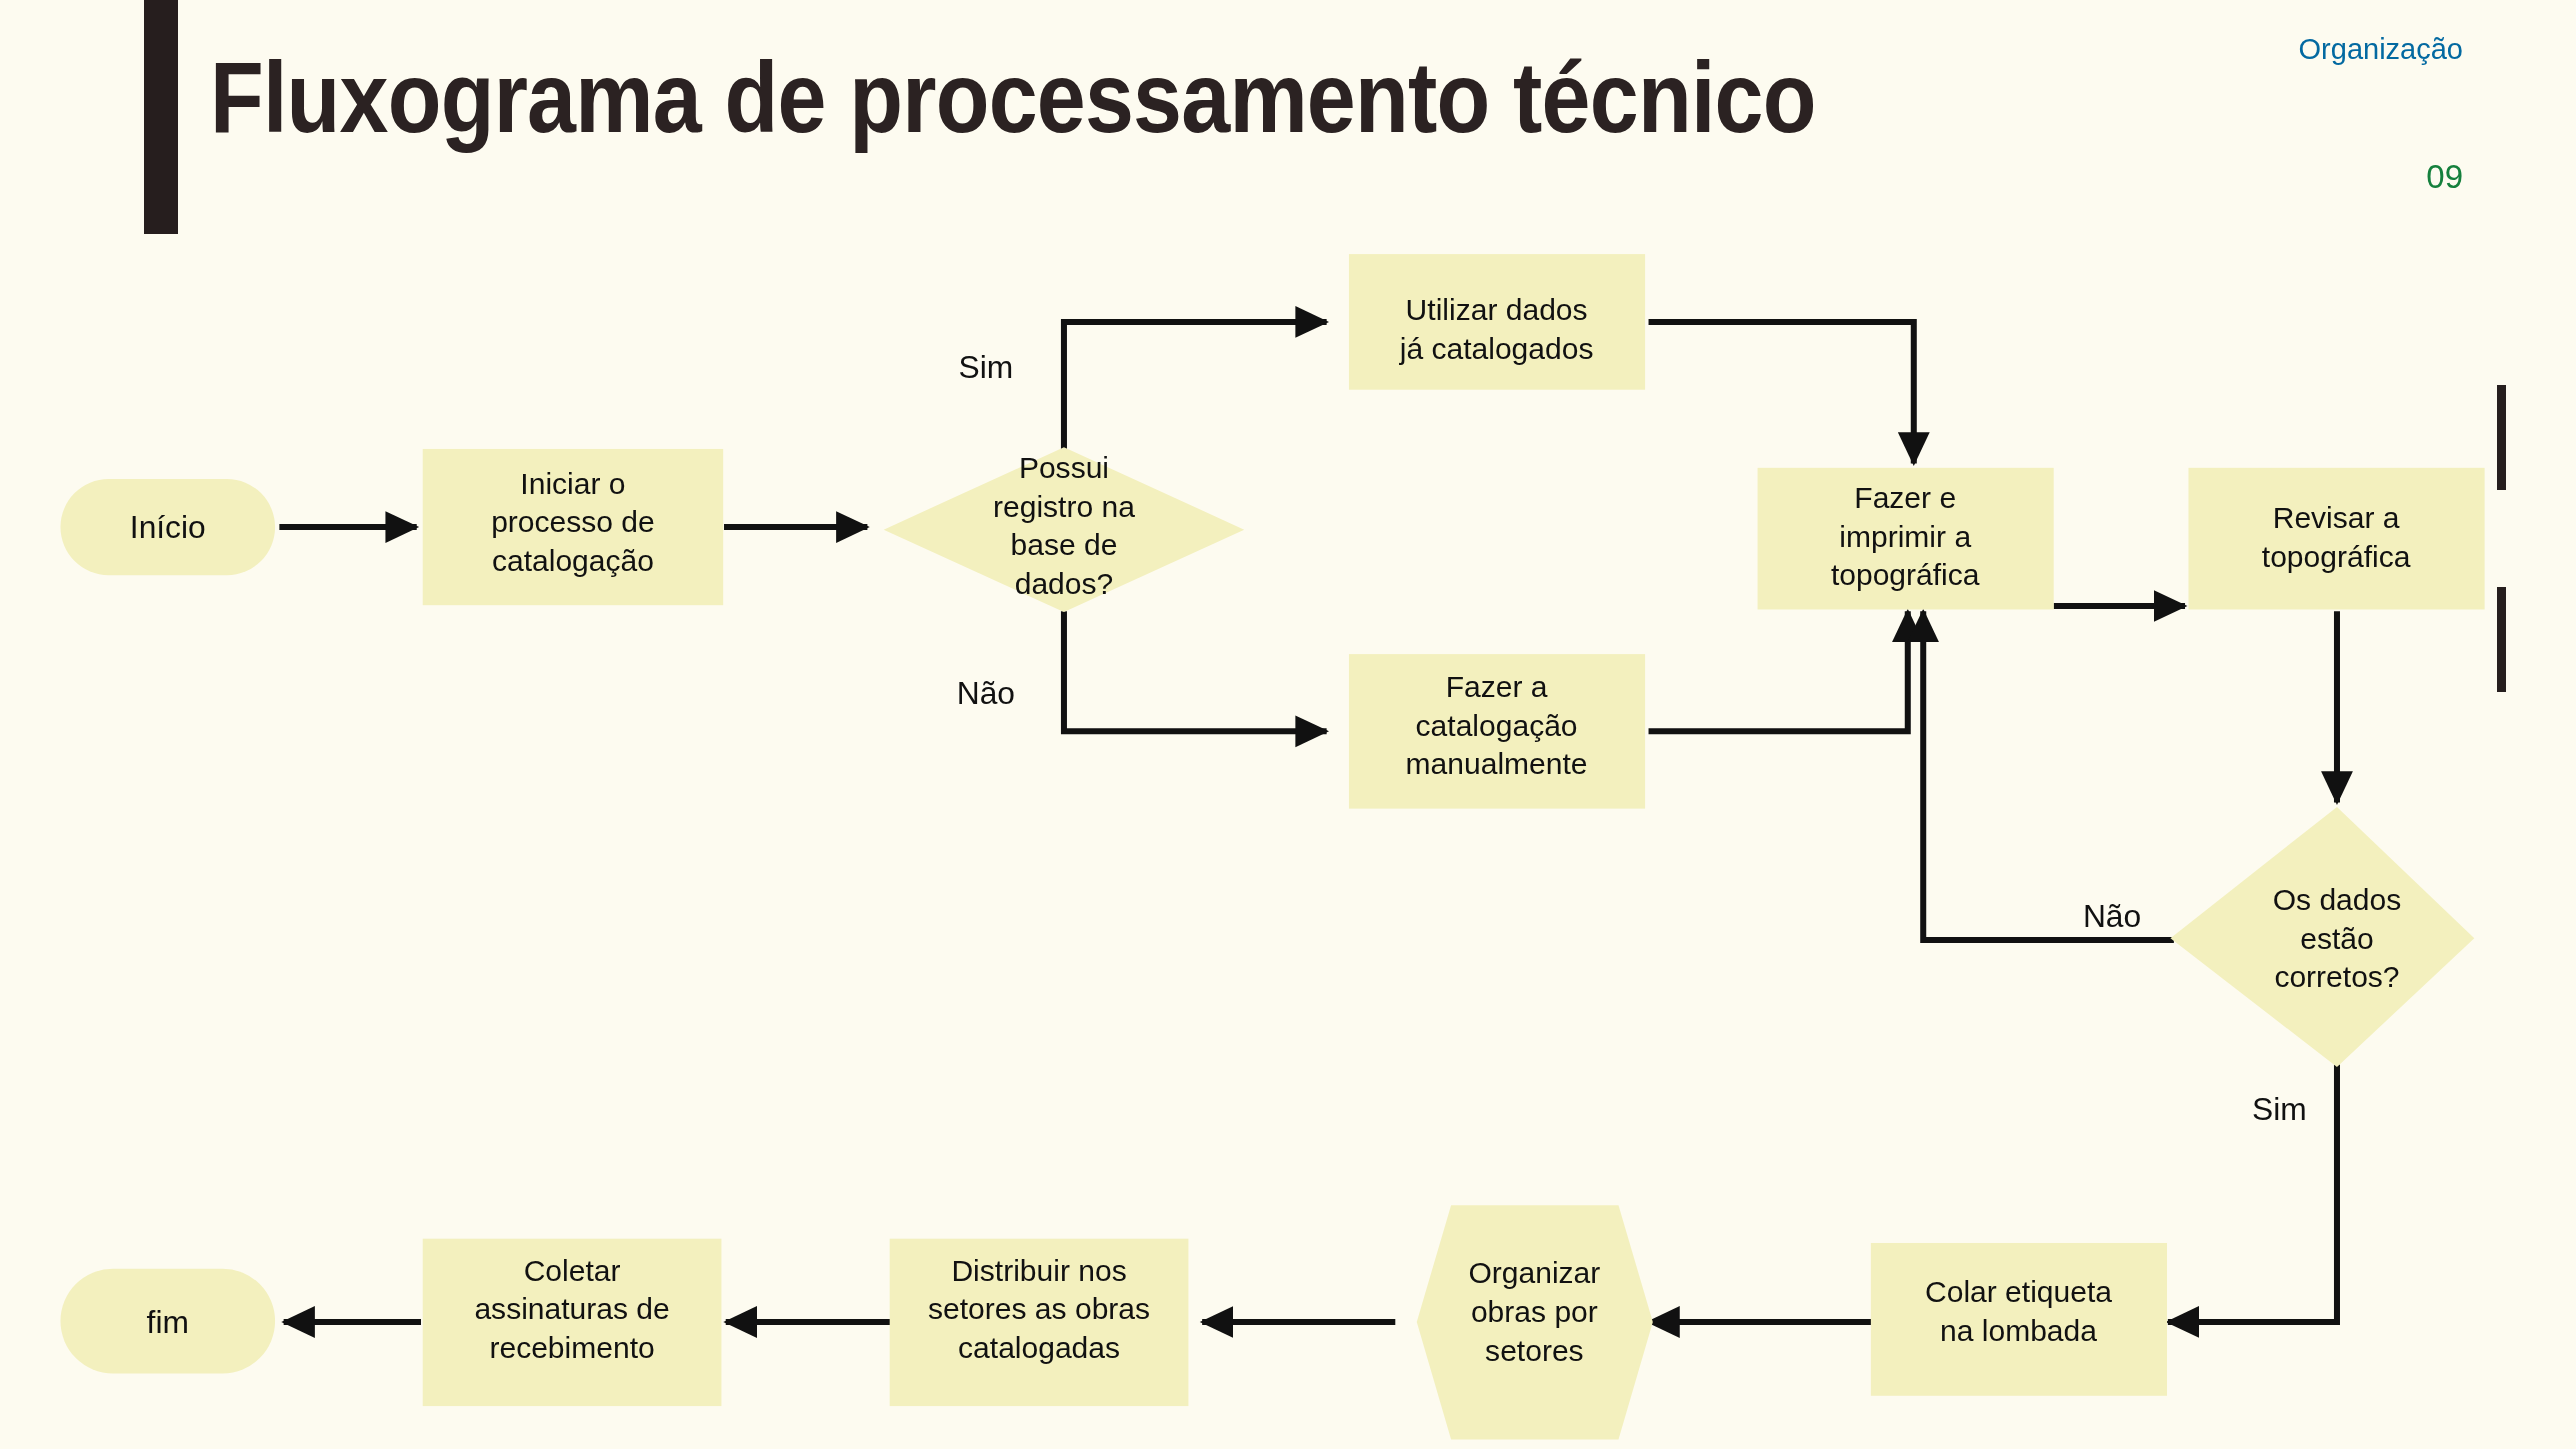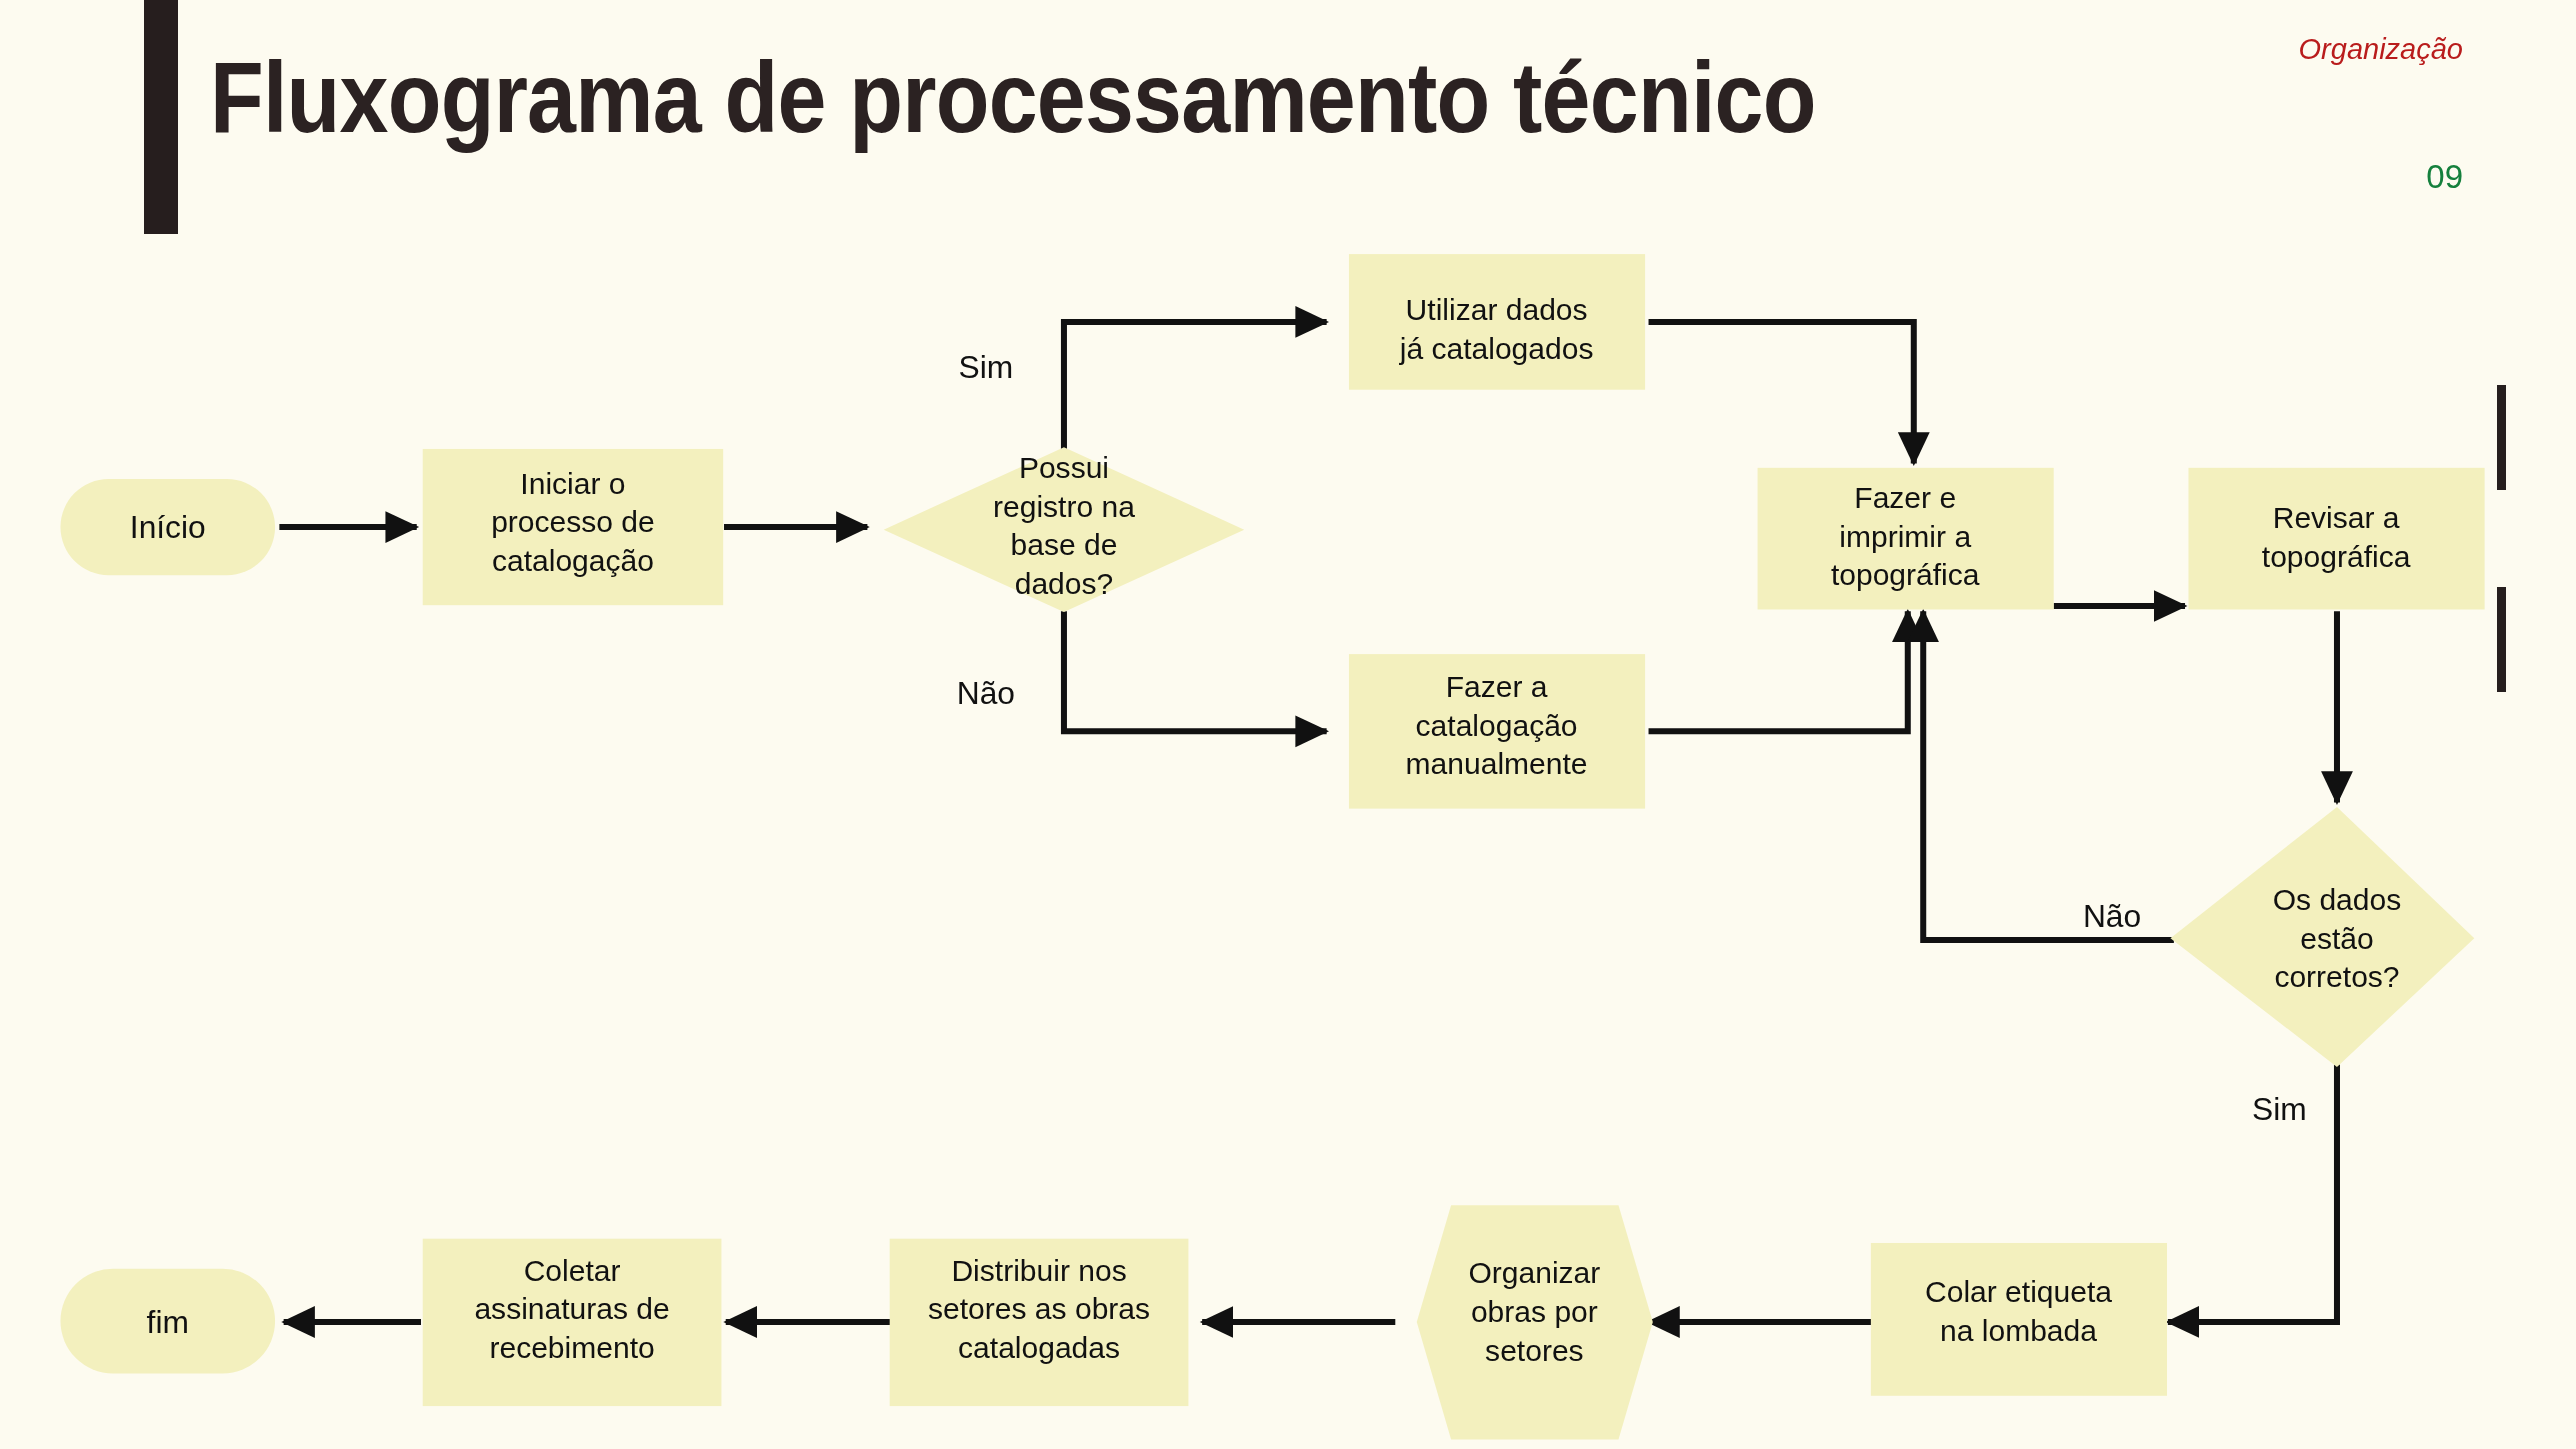--- a/index.html
+++ b/index.html
@@ -39,23 +39,22 @@
     white-space: nowrap;
     transform: scaleX(0.88);
     transform-origin: left top;
     line-height: 1.05;
   }
   #section-label {
     position: absolute;
     right: 53px;
     top: 33px;
     font-size: 29px;
-    color: #b91c1c;
+    color: #0369a1;
     white-space: nowrap;
-    font-style: italic;
   }
   #slide-number {
     position: absolute;
     right: 53px;
     top: 158px;
     font-size: 33px;
     color: #15803d;
     white-space: nowrap;
   }
 

